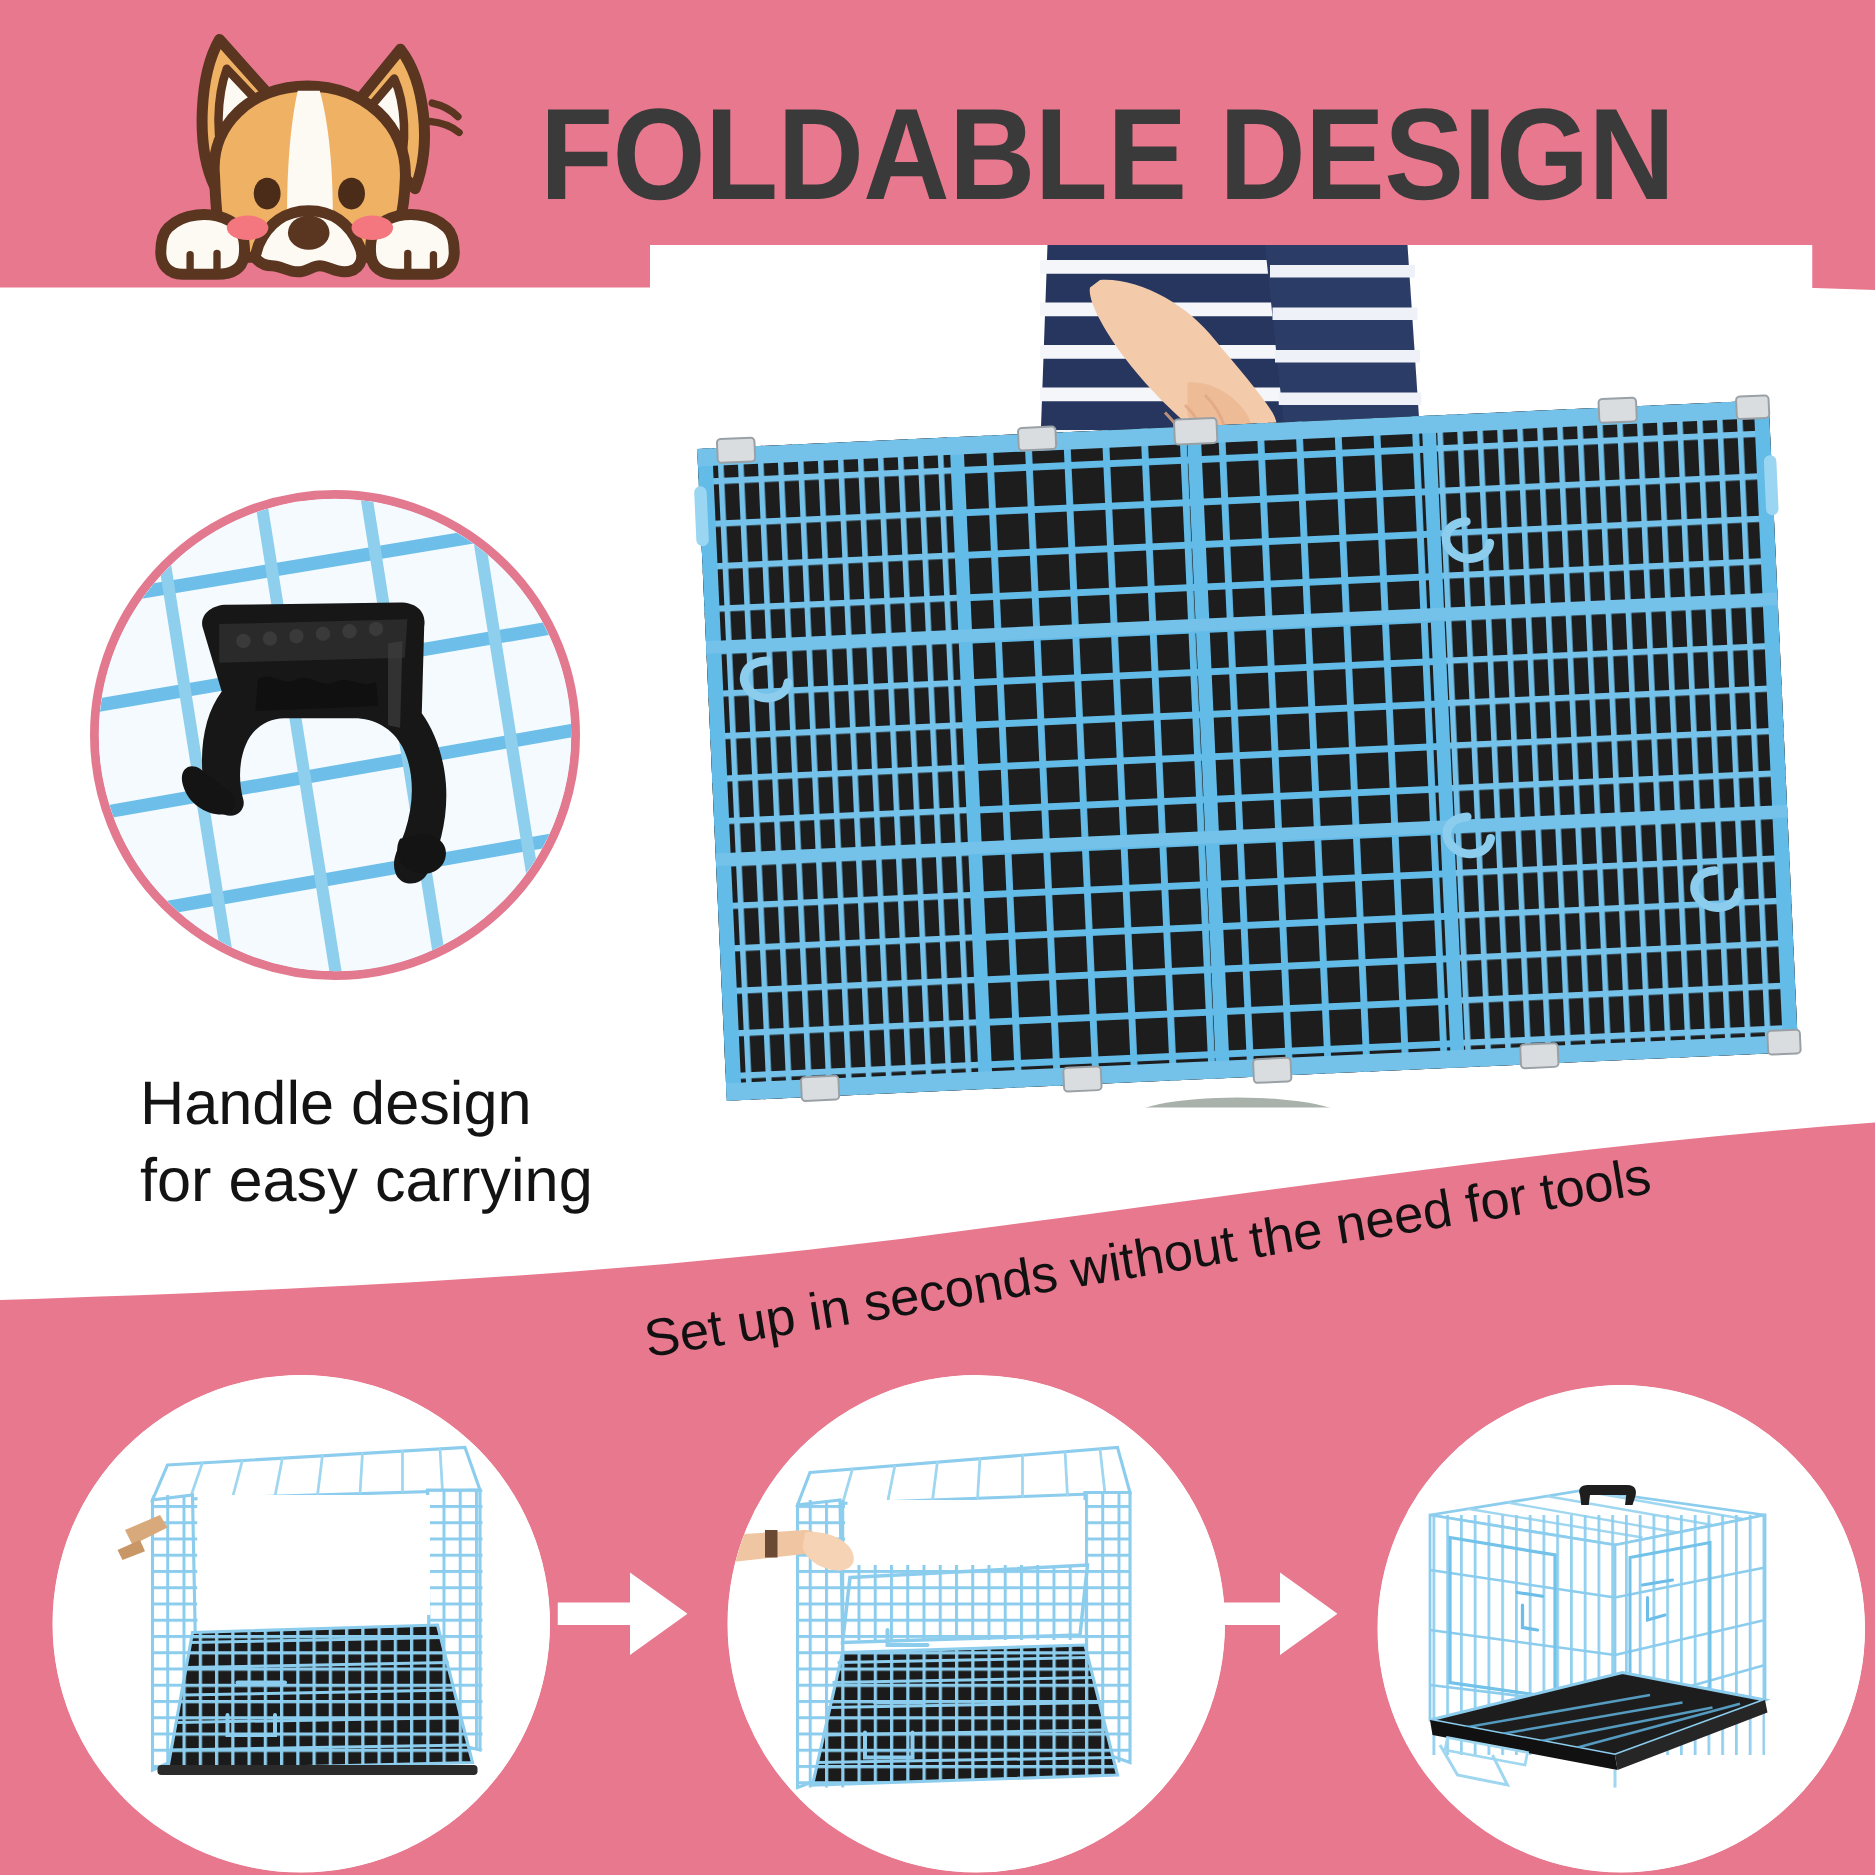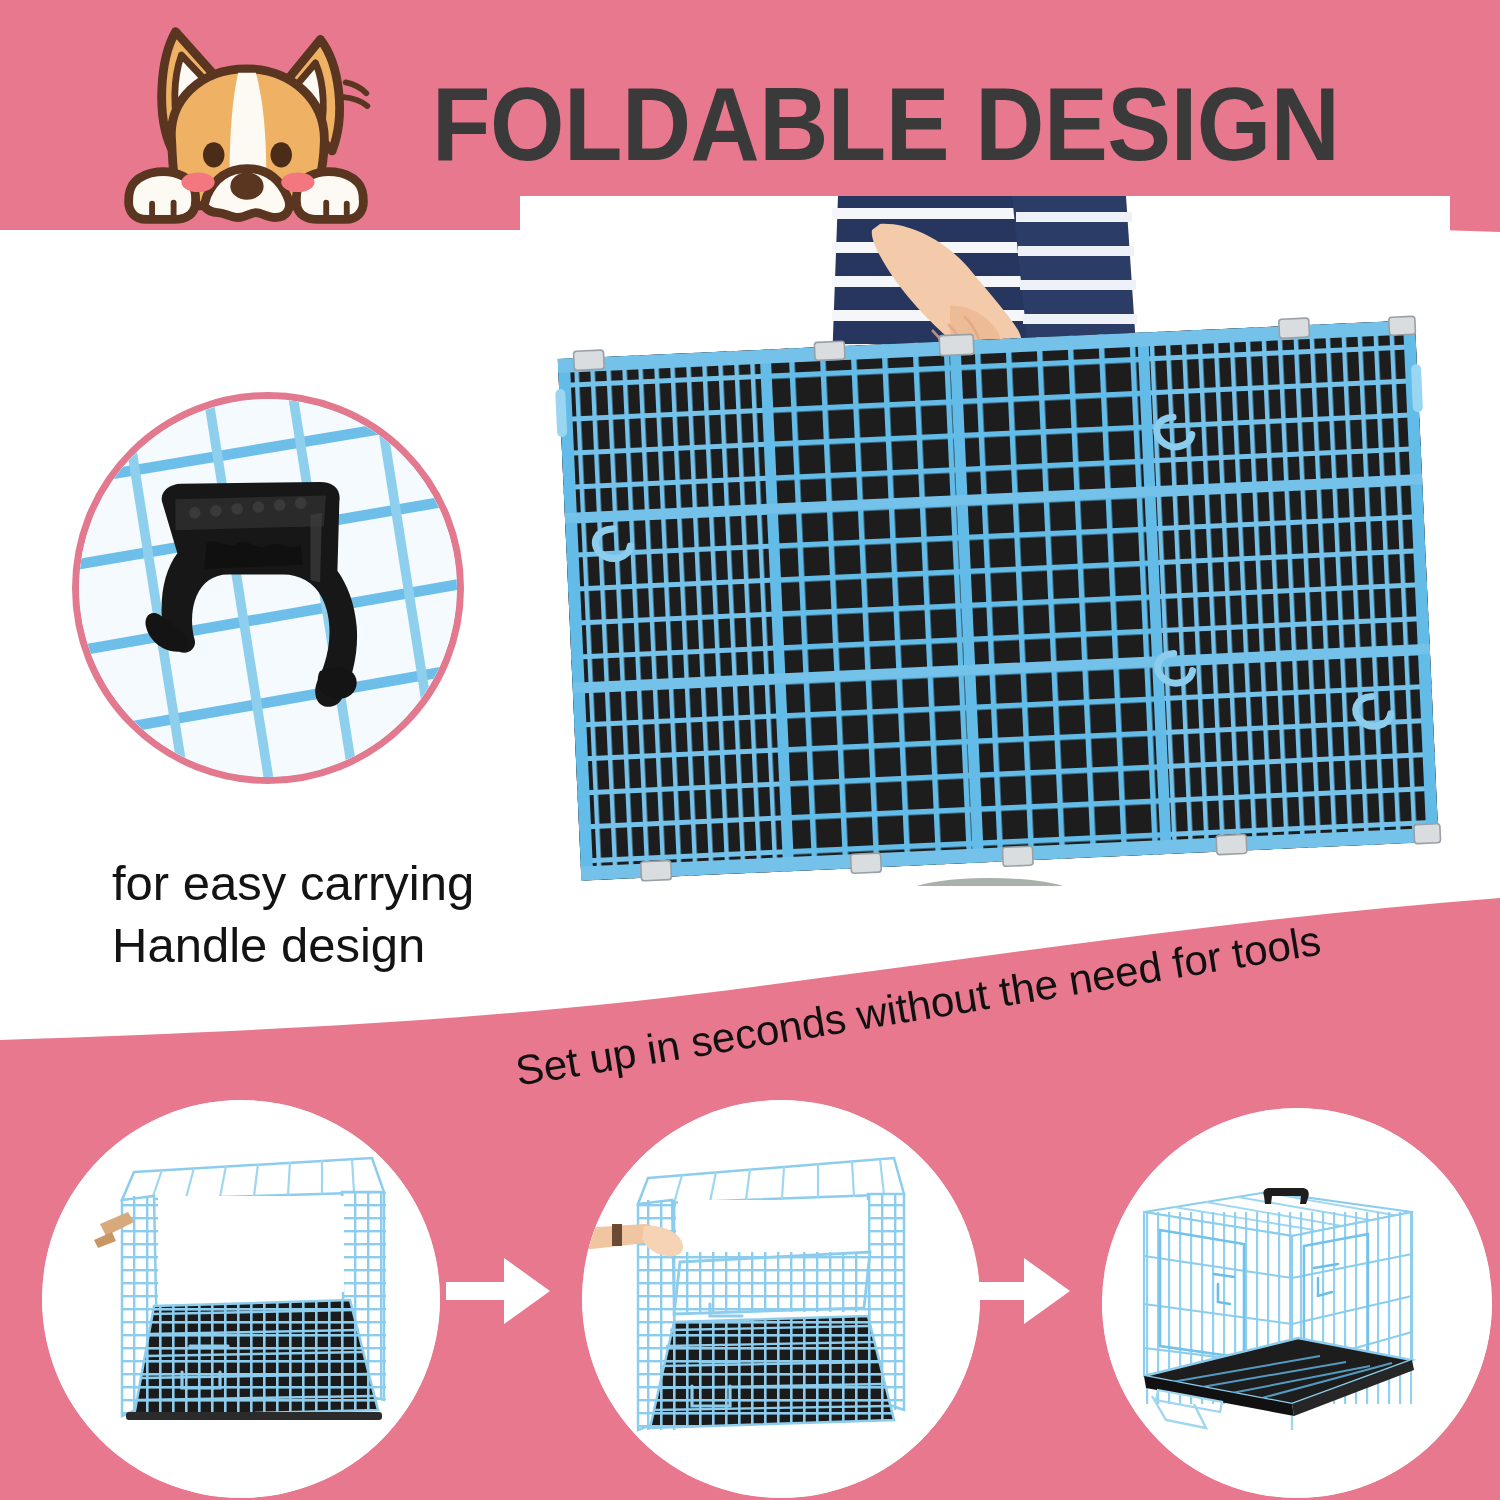--- a/index.html
+++ b/index.html
@@ -326,22 +326,22 @@
           <path d="M250,282 C244,292 250,306 262,310 C276,314 288,306 288,294
                    C288,284 278,278 268,278 Z" fill="#141414"></path>
 
           <path d="M240,120 L252,118 L250,190 L240,188 Z" fill="#3f3f3f" opacity="0.7"></path>
         </g>
       </g>
     </svg>
   </div>
 
   <div class="handle-caption">
+    <div>Handle design</div>
     <div>for easy carrying</div>
-    <div>Handle design</div>
   </div>
 
   <div class="tagline">Set up in seconds without the need for tools</div>
 
   <div class="step step1">
     <svg viewBox="0 0 398 398">
       <defs>
         <clipPath id="s1">
             <circle cx="199" cy="199" r="199"></circle>
           </clipPath>

